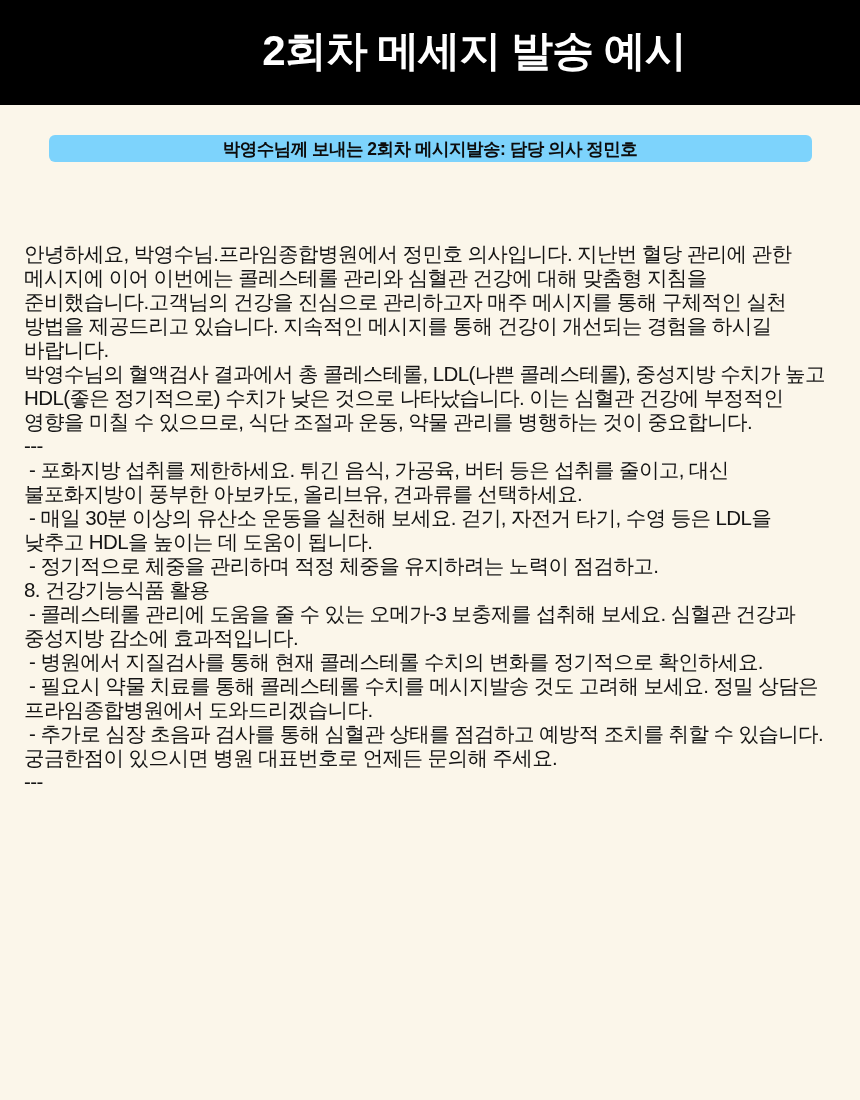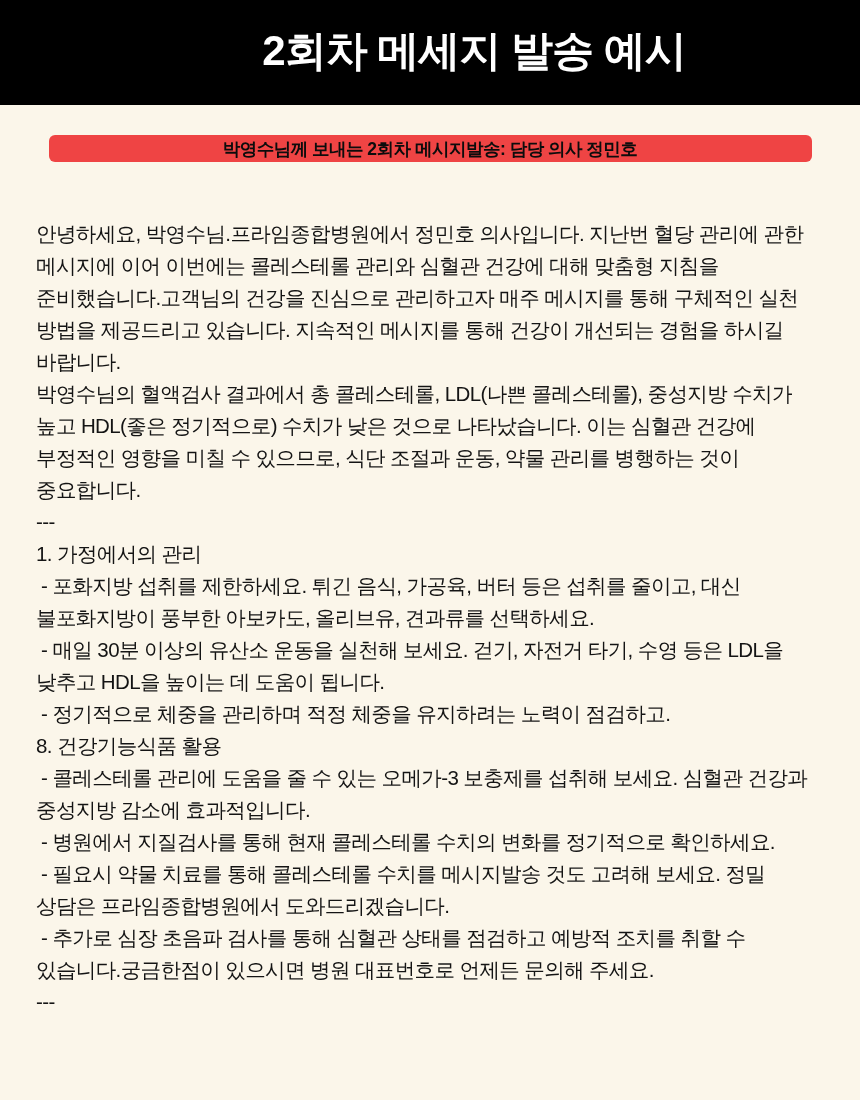--- a/index.html
+++ b/index.html
@@ -36,38 +36,38 @@
     transform: translateY(-2px);
   }
   .subtitle-wrap {
     margin-top: 30px;
     display: flex;
     justify-content: center;
   }
   .subtitle-highlight {
     width: 763px;
     height: 27px;
-    background: #ef4444;
+    background: #7dd3fc;
     border-radius: 6px;
     display: flex;
     align-items: center;
     justify-content: center;
   }
   .subtitle-text {
     color: #0c0c0c;
     font-size: 17.5px;
     font-weight: bold;
     letter-spacing: -0.5px;
   }
   .message-body {
-    margin-top: 56px;
-    padding: 0 36px;
+    margin-top: 80px;
+    padding: 0 24px;
     color: #141414;
     font-size: 20.5px;
-    line-height: 32px;
+    line-height: 24px;
     letter-spacing: -0.6px;
   }
   .msg-line {
     white-space: pre-wrap;
     word-break: keep-all;
   }
 </style>
 </head>
 <body>
 
@@ -80,21 +80,20 @@
   <div class="subtitle-wrap">
     <div class="subtitle-highlight">
       <span class="subtitle-text">박영수님께 보내는 2회차 메시지발송: 담당 의사 정민호</span>
     </div>
   </div>
 
   <div class="message-body">
       <div class="msg-line">안녕하세요, 박영수님.프라임종합병원에서 정민호 의사입니다. 지난번 혈당 관리에 관한 메시지에 이어 이번에는 콜레스테롤 관리와 심혈관 건강에 대해 맞춤형 지침을 준비했습니다.고객님의 건강을 진심으로 관리하고자 매주 메시지를 통해 구체적인 실천 방법을 제공드리고 있습니다. 지속적인 메시지를 통해 건강이 개선되는 경험을 하시길 바랍니다.</div>
       <div class="msg-line">박영수님의 혈액검사 결과에서 총 콜레스테롤, LDL(나쁜 콜레스테롤), 중성지방 수치가 높고 HDL(좋은 정기적으로) 수치가 낮은 것으로 나타났습니다. 이는 심혈관 건강에 부정적인 영향을 미칠 수 있으므로, 식단 조절과 운동, 약물 관리를 병행하는 것이 중요합니다.</div>
       <div class="msg-line">---</div>
-      <div class="msg-line">1. 가정에서의 관리</div>
       <div class="msg-line"> - 포화지방 섭취를 제한하세요. 튀긴 음식, 가공육, 버터 등은 섭취를 줄이고, 대신 불포화지방이 풍부한 아보카도, 올리브유, 견과류를 선택하세요.</div>
       <div class="msg-line"> - 매일 30분 이상의 유산소 운동을 실천해 보세요. 걷기, 자전거 타기, 수영 등은 LDL을 낮추고 HDL을 높이는 데 도움이 됩니다.</div>
       <div class="msg-line"> - 정기적으로 체중을 관리하며 적정 체중을 유지하려는 노력이 점검하고.</div>
       <div class="msg-line">8. 건강기능식품 활용</div>
       <div class="msg-line"> - 콜레스테롤 관리에 도움을 줄 수 있는 오메가-3 보충제를 섭취해 보세요. 심혈관 건강과 중성지방 감소에 효과적입니다.</div>
       <div class="msg-line"> - 병원에서 지질검사를 통해 현재 콜레스테롤 수치의 변화를 정기적으로 확인하세요.</div>
       <div class="msg-line"> - 필요시 약물 치료를 통해 콜레스테롤 수치를 메시지발송 것도 고려해 보세요. 정밀 상담은 프라임종합병원에서 도와드리겠습니다.</div>
       <div class="msg-line"> - 추가로 심장 초음파 검사를 통해 심혈관 상태를 점검하고 예방적 조치를 취할 수 있습니다.궁금한점이 있으시면 병원 대표번호로 언제든 문의해 주세요.</div>
       <div class="msg-line">---</div>
     </div>

